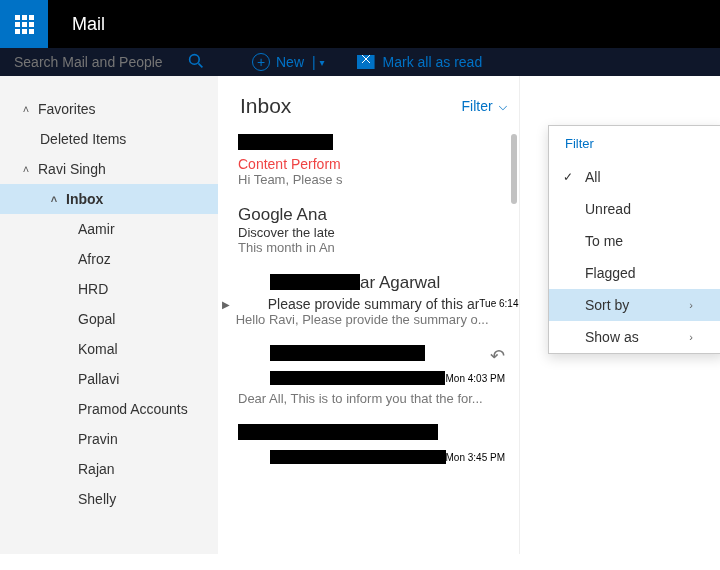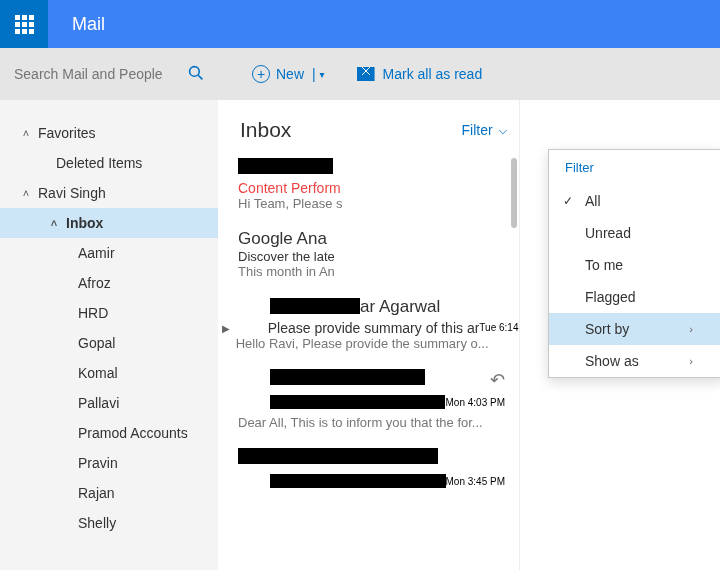--- a/index.html
+++ b/index.html
@@ -1,36 +1,36 @@
 <!DOCTYPE html>
 <html><head>
 <meta charset="utf-8">
 <style>
   * { box-sizing: border-box; margin: 0; padding: 0; }
   body { font-family: "Segoe UI", Arial, sans-serif; font-size: 13px; color: #333; width: 720px; height: 570px; overflow: hidden; background: #fff; }
-  .topbar { height: 48px; background: #3b82f6; display: flex; align-items: stretch; }
+  .topbar { height: 48px; background: #000000; display: flex; align-items: stretch; }
   .appgrid { width: 48px; background: #0072c6; display: flex; align-items: center; justify-content: center; }
   .grid9 { display: grid; grid-template-columns: repeat(3, 5px); grid-template-rows: repeat(3, 5px); gap: 2px; }
   .grid9 span { background: #fff; width: 5px; height: 5px; }
   .apptitle { color: #fff; font-size: 18px; font-weight: 400; display: flex; align-items: center; padding-left: 24px; }
-  .subbar { height: 52px; background: #e5e5e5; display: flex; align-items: center; }
+  .subbar { height: 28px; background: #0f172a; display: flex; align-items: center; }
   .searchbox { width: 218px; height: 44px; display: flex; align-items: center; padding: 0 14px; color: #666; justify-content: space-between; }
   .searchbox input { border: 0; background: transparent; outline: none; font-size: 14px; color: #666; width: 150px; }
   .search-icon svg { width: 16px; height: 16px; fill: none; stroke: #0072c6; stroke-width: 2; }
   .actions { display: flex; align-items: center; padding-left: 24px; gap: 0; }
   .action { display: flex; align-items: center; color: #0072c6; font-size: 14px; cursor: pointer; padding: 6px 10px; }
   .plus-circle { width: 18px; height: 18px; border: 1.5px solid #0072c6; border-radius: 50%; display: inline-flex; align-items: center; justify-content: center; margin-right: 6px; font-size: 14px; line-height: 1; }
   .divider-v { color: #0072c6; margin-left: 4px; }
   .chev-sm { font-size: 10px; margin-left: 4px; }
   .mail-blue { width: 18px; height: 14px; background: #0072c6; clip-path: polygon(0 0, 100% 0, 100% 100%, 0 100%); position: relative; margin-right: 8px; }
   .mail-blue::after { content: ""; position: absolute; top: 0; left: 0; right: 0; height: 8px; background: linear-gradient(135deg, transparent 49%, #fff 49% 51%, transparent 51%), linear-gradient(-135deg, transparent 49%, #fff 49% 51%, transparent 51%); }
   .content { display: flex; height: calc(570px - 92px); }
   .sidebar { width: 218px; background: #f4f4f4; padding-top: 18px; overflow: hidden; font-size: 14px; color: #333; }
   .side-row { display: flex; align-items: center; height: 30px; padding-left: 20px; cursor: pointer; }
-  .side-row.level2 { padding-left: 56px; }
+  .side-row.level2 { padding-left: 40px; }
   .side-row.level3 { padding-left: 48px; }
   .side-row.level4 { padding-left: 78px; }
   .side-sel { background: #cde6f7; font-weight: 600; }
   .side-chev { width: 12px; display: inline-flex; justify-content: center; color: #555; font-size: 11px; margin-right: 6px; }
   .main { flex: 1; position: relative; display: flex; }
   .listpane { width: 302px; border-right: 1px solid #eee; overflow: hidden; position: relative; }
   .inbox-head { display: flex; align-items: center; justify-content: space-between; padding: 18px 12px 10px 22px; }
   .inbox-head h1 { font-size: 21px; font-weight: 400; color: #333; }
   .filter-btn { color: #0072c6; font-size: 14px; cursor: pointer; display: flex; align-items: center; gap: 6px; }
   .messages { padding: 0 0 0 20px; }

